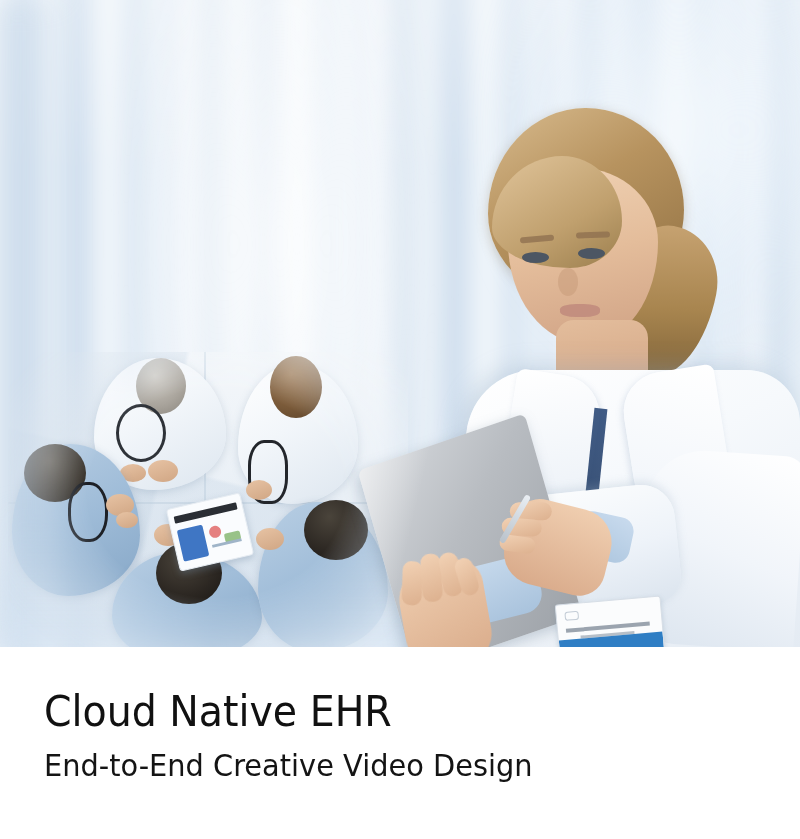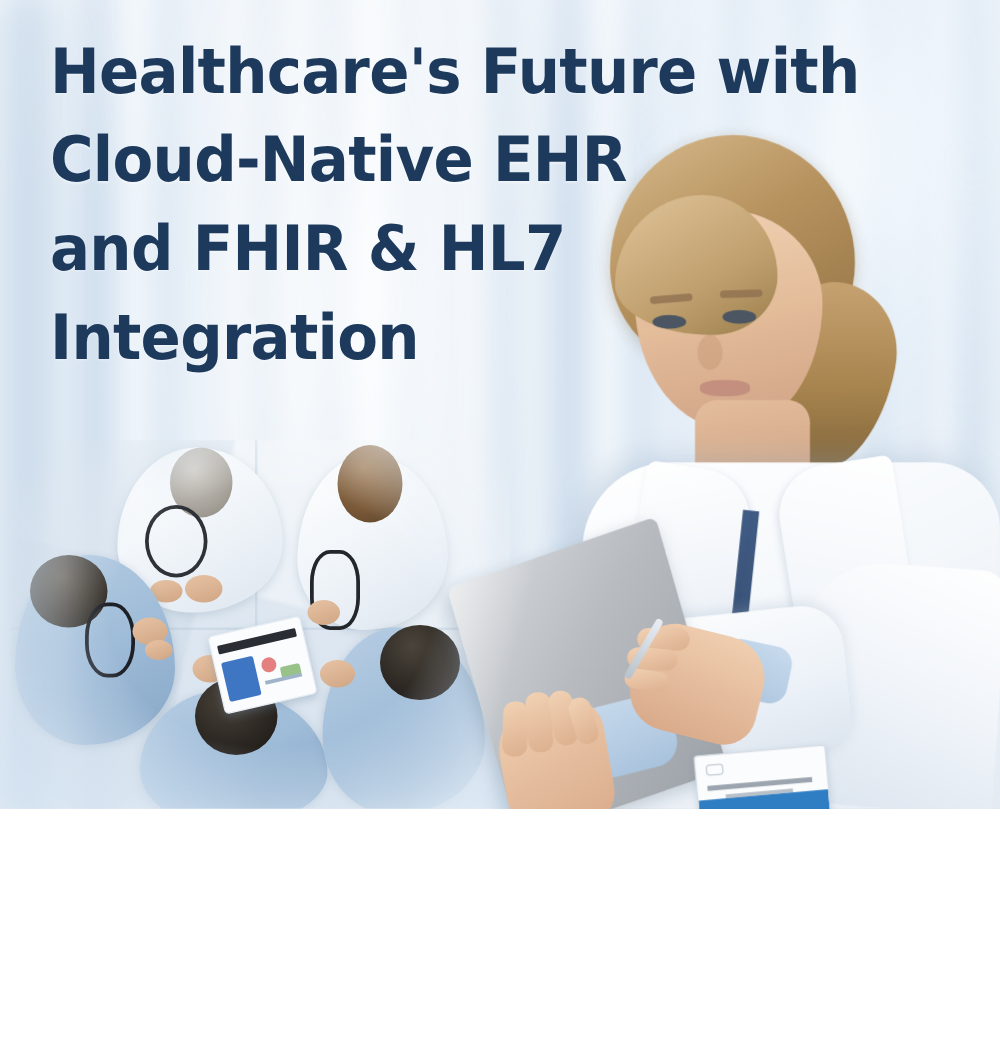--- a/index.html
+++ b/index.html
@@ -501,22 +501,20 @@
       </div>
       <div class="doc-badge">
         <div class="doc-badge-hole"></div>
         <div class="doc-badge-txt"></div>
         <div class="doc-badge-txt2"></div>
         <div class="doc-badge-strip"></div>
       </div>
       <div class="doc-soft"></div>
     </div>
 
-    <div class="title-block">
-      <div class="title-line">Healthcare's Future with</div>
-      <div class="title-line">Cloud-Native EHR</div>
-      <div class="title-line">and FHIR &amp; HL7</div>
-      <div class="title-line">Integration</div>
-    </div>
   </div>
 
+  <div class="caption">
+    <div class="caption-title">Cloud Native EHR</div>
+    <div class="caption-sub">End-to-End Creative Video Design</div>
+  </div>
 
 </div>
 
 </body></html>

